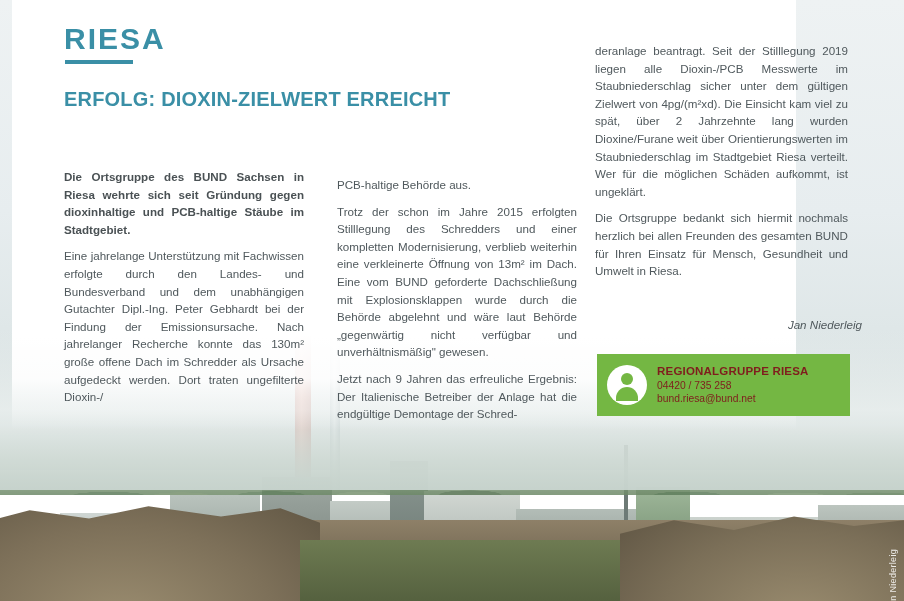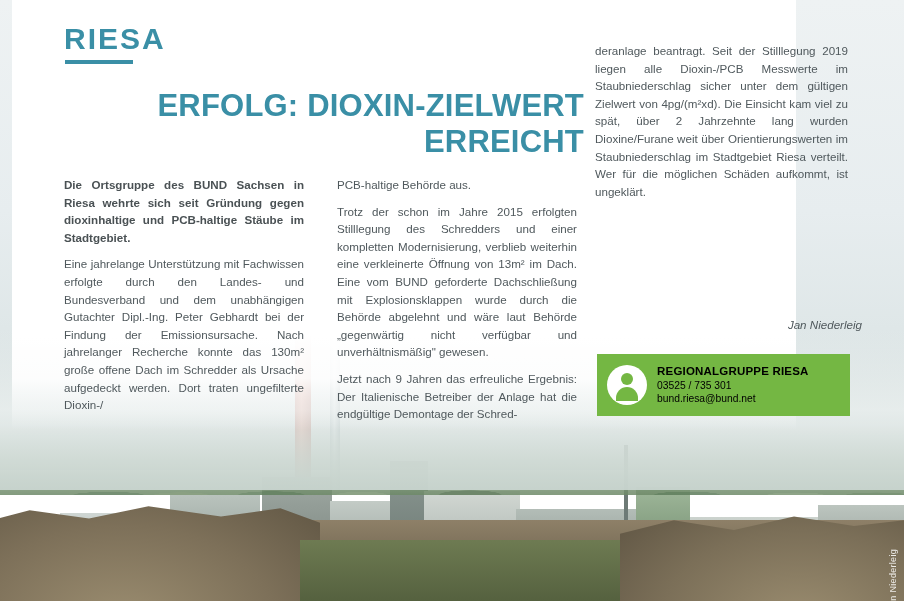--- a/index.html
+++ b/index.html
@@ -142,26 +142,25 @@
     width: 68px;
     height: 4px;
     background: #3a8fa6;
   }
 
   .headline {
     position: absolute;
     left: 52px;
     top: 88px;
     width: 520px;
-    font-size: 31px;
+    font-size: 20px;
     font-weight: bold;
     color: #3a8fa6;
     letter-spacing: .2px;
     font-family: "Liberation Sans", sans-serif;
-    text-align: right;
   }
   .subheadline {
     position: absolute;
     left: 52px;
     top: 128px;
     width: 560px;
     font-size: 14.5px;
     font-weight: bold;
     color: #4a5154;
     letter-spacing: .1px;
@@ -174,21 +173,21 @@
     line-height: 17.6px;
     color: #4f585c;
     text-align: justify;
     font-family: "Liberation Sans", sans-serif;
   }
   .col p { margin: 0 0 9px 0; }
   .col p.lead {
     font-weight: bold;
     color: #4a5154;
   }
-  .col-1 { left: 52px;  top: 176px; width: 240px; }
+  .col-1 { left: 52px;  top: 168px; width: 240px; }
   .col-2 { left: 325px; top: 176px; width: 240px; }
   .col-3 { left: 583px; top: 42px;  width: 253px; }
 
   .byline {
     position: absolute;
     left: 597px;
     top: 318px;
     width: 253px;
     text-align: right;
     font-size: 11.6px;
@@ -233,21 +232,21 @@
     position: absolute;
     left: 50%;
     top: 22px;
     transform: translateX(-50%);
     width: 22px; height: 14px;
     border-radius: 11px 11px 0 0;
     background: #74b743;
   }
   .contact-text {
     margin-left: 10px;
-    color: #000000;
+    color: #7f1d1d;
     font-family: "Liberation Sans", sans-serif;
   }
   .contact-title {
     font-size: 11.5px;
     font-weight: bold;
     letter-spacing: .2px;
     margin-bottom: 2px;
   }
   .contact-line {
     font-size: 10.3px;
@@ -302,27 +301,28 @@
     </div>
 
     <div class="col col-2">
       <p>PCB-haltige Behörde aus.</p>
       <p>Trotz der schon im Jahre 2015 erfolgten Stilllegung des Schredders und einer kompletten Modernisierung, verblieb weiterhin eine verkleinerte Öffnung von 13m² im Dach. Eine vom BUND geforderte Dachschließung mit Explosionsklappen wurde durch die Behörde abgelehnt und wäre laut Behörde „gegenwärtig nicht verfügbar und unverhältnismäßig" gewesen.</p>
       <p>Jetzt nach 9 Jahren das erfreuliche Ergebnis: Der Italienische Betreiber der Anlage hat die endgültige Demontage der Schred-</p>
     </div>
 
     <div class="col col-3">
       <p>deranlage beantragt. Seit der Stilllegung 2019 liegen alle Dioxin-/PCB Messwerte im Staubniederschlag sicher unter dem gültigen Zielwert von 4pg/(m²xd). Die Einsicht kam viel zu spät, über 2 Jahrzehnte lang wurden Dioxine/Furane weit über Orientierungswerten im Staubniederschlag im Stadtgebiet Riesa verteilt. Wer für die möglichen Schäden aufkommt, ist ungeklärt.</p>
+      <p>Die Ortsgruppe bedankt sich hiermit nochmals herzlich bei allen Freunden des gesamten BUND für Ihren Einsatz für Mensch, Gesundheit und Umwelt in Riesa.</p>
     </div>
 
     <div class="byline">Jan Niederleig</div>
   </div>
 
   <div class="contact-box">
     <div class="contact-avatar"></div>
     <div class="contact-text">
       <div class="contact-title">REGIONALGRUPPE RIESA</div>
-      <div class="contact-line">03525 / 735 301</div>
+      <div class="contact-line">04420 / 735 258</div>
       <div class="contact-line contact-mail">bund.riesa@bund.net</div>
     </div>
   </div>
 
 </div>
 
 </body></html>

